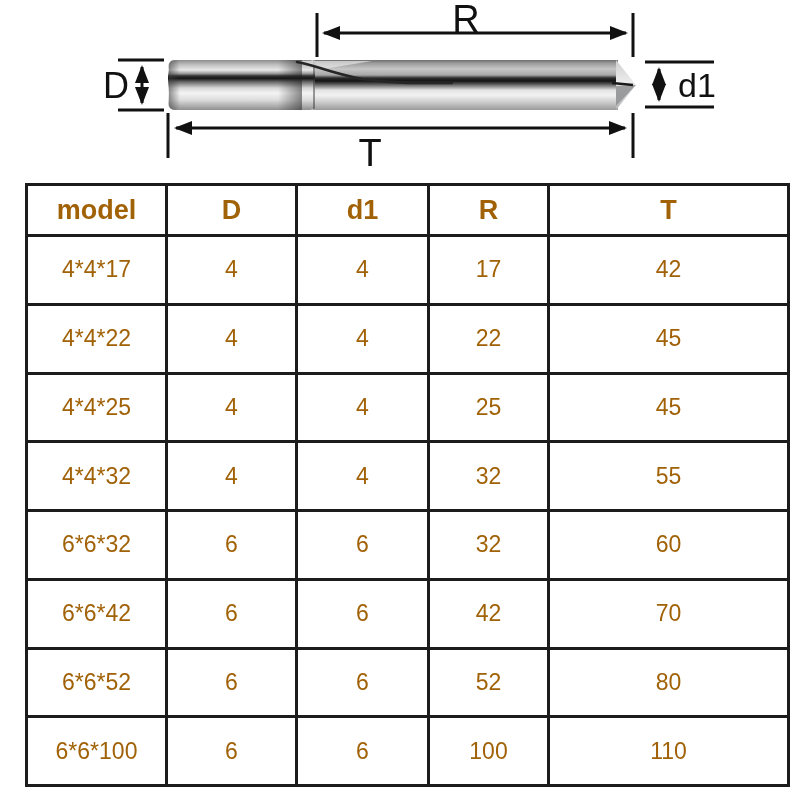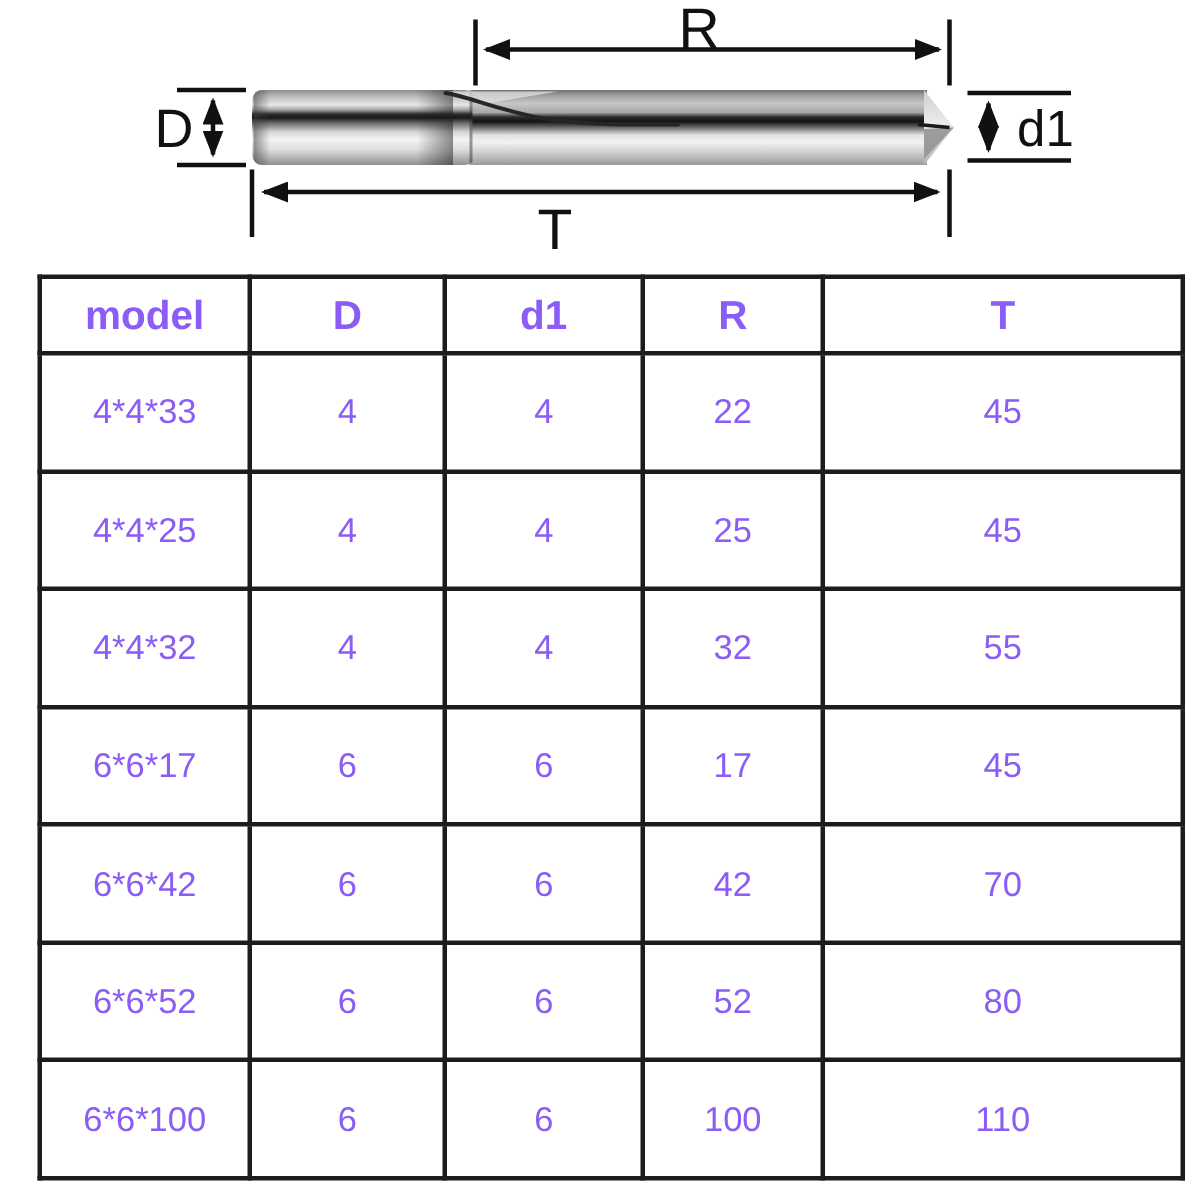--- a/index.html
+++ b/index.html
@@ -25,21 +25,21 @@
     fill: #111111;
   }
   table.spec {
     position: absolute;
     left: 25px;
     top: 183px;
     width: 762px;
     height: 604px;
     border-collapse: collapse;
     table-layout: fixed;
-    color: #8b5cf6;
+    color: #a16207;
   }
   table.spec th, table.spec td {
     border: 3px solid #1c1c1c;
     text-align: center;
     vertical-align: middle;
     padding: 0;
     background: #ffffff;
   }
   table.spec th {
     font-size: 27px;
@@ -157,46 +157,53 @@
       <tr>
         <th>model</th>
         <th>D</th>
         <th>d1</th>
         <th>R</th>
         <th>T</th>
       </tr>
     </thead>
     <tbody>
         <tr>
-          <td>4*4*33</td>
+          <td>4*4*17</td>
+          <td>4</td>
+          <td>4</td>
+          <td>17</td>
+          <td>42</td>
+        </tr>
+        <tr>
+          <td>4*4*22</td>
           <td>4</td>
           <td>4</td>
           <td>22</td>
           <td>45</td>
         </tr>
         <tr>
           <td>4*4*25</td>
           <td>4</td>
           <td>4</td>
           <td>25</td>
           <td>45</td>
         </tr>
         <tr>
           <td>4*4*32</td>
           <td>4</td>
           <td>4</td>
           <td>32</td>
           <td>55</td>
         </tr>
         <tr>
-          <td>6*6*17</td>
-          <td>6</td>
-          <td>6</td>
-          <td>17</td>
-          <td>45</td>
+          <td>6*6*32</td>
+          <td>6</td>
+          <td>6</td>
+          <td>32</td>
+          <td>60</td>
         </tr>
         <tr>
           <td>6*6*42</td>
           <td>6</td>
           <td>6</td>
           <td>42</td>
           <td>70</td>
         </tr>
         <tr>
           <td>6*6*52</td>

